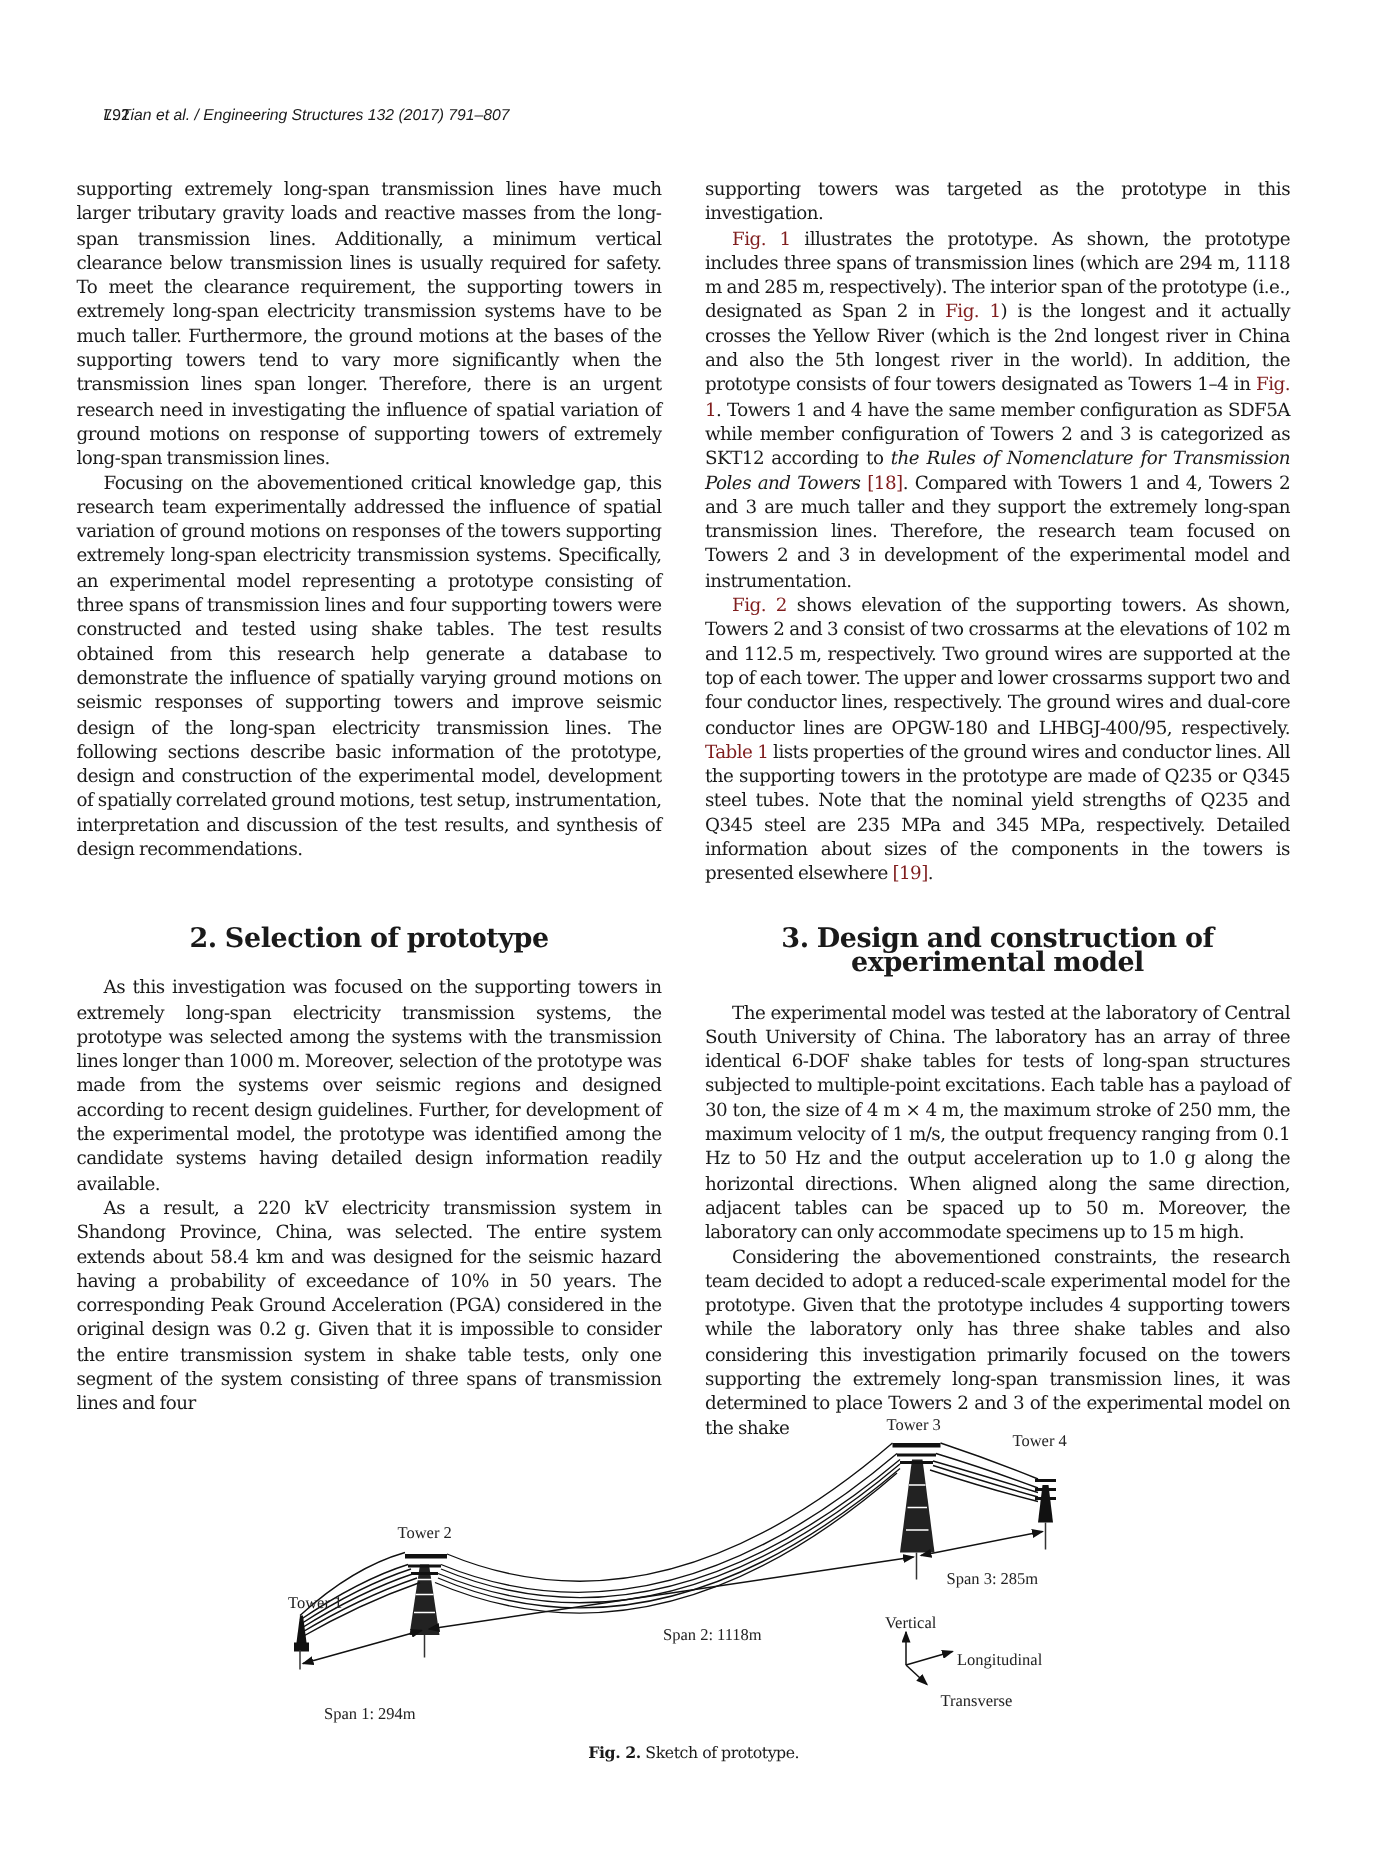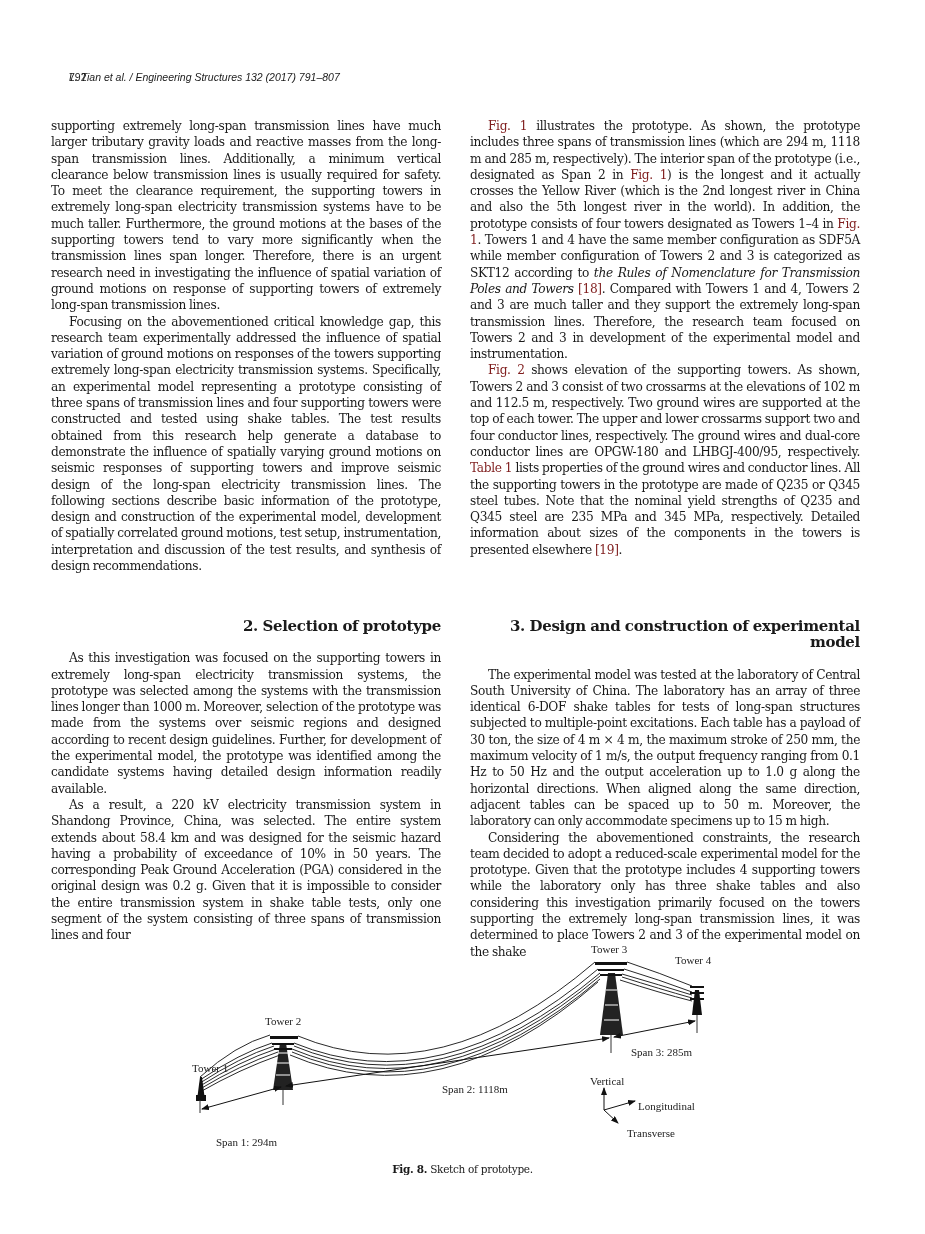--- a/index.html
+++ b/index.html
@@ -10,22 +10,22 @@
   .running-head .pno { position: absolute; left: 0; top: 0; }
   .running-head .jrnl { position: absolute; left: 0; right: 0; text-align: left; font-style: italic; }
   .col { position: absolute; width: 390px; font-size: 12.2px; line-height: 16.3px; text-align: justify;
          font-family: "DejaVu Serif", serif; letter-spacing: -0.35px; word-spacing: -0.5px; margin-top: 16px; }
   .col p { margin: 0; }
   .col p.ind { text-indent: 18px; }
   .left-top { left: 51px; top: 102px; }
   .right-top { left: 470px; top: 102px; }
   .left-bot { left: 51px; top: 602px; }
   .right-bot { left: 470px; top: 602px; }
-  h2 { font-size: 15px; font-weight: bold; margin: 0 0 16px 0; letter-spacing: -0.3px;
-       font-family: "DejaVu Serif", serif; text-align: right; }
+  h2 { font-size: 18px; font-weight: bold; margin: 0 0 16px 0; letter-spacing: -0.3px;
+       font-family: "DejaVu Serif", serif; text-align: center; }
   .link { color: #7f1d1d; }
   .figure { position: absolute; left: 180px; top: 935px; width: 560px; height: 220px; }
   .figure svg { width: 560px; height: 220px; }
   .fig-label { font-family: "Liberation Serif", serif; font-size: 11px; fill: #222; }
   .caption { position: absolute; top: 1163px; left: 0; width: 925px; text-align: center;
              font-size: 10.5px; font-family: "DejaVu Serif", serif; letter-spacing: -0.3px; }
   .caption b { font-weight: bold; }
 </style>
 </head>
 <body>
@@ -34,20 +34,21 @@
   <span class="pno">792</span>
   <span class="jrnl">L. Tian et al. / Engineering Structures 132 (2017) 791–807</span>
 </div>
 
 <div class="col left-top">
   <p>supporting extremely long-span transmission lines have much larger tributary gravity loads and reactive masses from the long-span transmission lines. Additionally, a minimum vertical clearance below transmission lines is usually required for safety. To meet the clearance requirement, the supporting towers in extremely long-span electricity transmission systems have to be much taller. Furthermore, the ground motions at the bases of the supporting towers tend to vary more significantly when the transmission lines span longer. Therefore, there is an urgent research need in investigating the influence of spatial variation of ground motions on response of supporting towers of extremely long-span transmission lines.</p>
   <p class="ind">Focusing on the abovementioned critical knowledge gap, this research team experimentally addressed the influence of spatial variation of ground motions on responses of the towers supporting extremely long-span electricity transmission systems. Specifically, an experimental model representing a prototype consisting of three spans of transmission lines and four supporting towers were constructed and tested using shake tables. The test results obtained from this research help generate a database to demonstrate the influence of spatially varying ground motions on seismic responses of supporting towers and improve seismic design of the long-span electricity transmission lines. The following sections describe basic information of the prototype, design and construction of the experimental model, development of spatially correlated ground motions, test setup, instrumentation, interpretation and discussion of the test results, and synthesis of design recommendations.</p>
 </div>
 
 <div class="col right-top">
+  <p>supporting towers was targeted as the prototype in this investigation.</p>
   <p class="ind"><a class="link">Fig. 1</a><span> illustrates the prototype. As shown, the prototype includes three spans of transmission lines (which are 294 m, 1118 m and 285 m, respectively). The interior span of the prototype (i.e., designated as Span 2 in </span><a class="link">Fig. 1</a><span>) is the longest and it actually crosses the Yellow River (which is the 2nd longest river in China and also the 5th longest river in the world). In addition, the prototype consists of four towers designated as Towers 1–4 in </span><a class="link">Fig. 1</a><span>. Towers 1 and 4 have the same member configuration as SDF5A while member configuration of Towers 2 and 3 is categorized as SKT12 according to </span><i>the Rules of Nomenclature for Transmission Poles and Towers</i><a class="link"> [18]</a><span>. Compared with Towers 1 and 4, Towers 2 and 3 are much taller and they support the extremely long-span transmission lines. Therefore, the research team focused on Towers 2 and 3 in development of the experimental model and instrumentation.</span></p>
   <p class="ind"><a class="link">Fig. 2</a><span> shows elevation of the supporting towers. As shown, Towers 2 and 3 consist of two crossarms at the elevations of 102 m and 112.5 m, respectively. Two ground wires are supported at the top of each tower. The upper and lower crossarms support two and four conductor lines, respectively. The ground wires and dual-core conductor lines are OPGW-180 and LHBGJ-400/95, respectively. </span><a class="link">Table 1</a><span> lists properties of the ground wires and conductor lines. All the supporting towers in the prototype are made of Q235 or Q345 steel tubes. Note that the nominal yield strengths of Q235 and Q345 steel are 235 MPa and 345 MPa, respectively. Detailed information about sizes of the components in the towers is presented elsewhere </span><a class="link">[19]</a><span>.</span></p>
 </div>
 
 <div class="col left-bot">
   <h2>2. Selection of prototype</h2>
   <p class="ind">As this investigation was focused on the supporting towers in extremely long-span electricity transmission systems, the prototype was selected among the systems with the transmission lines longer than 1000 m. Moreover, selection of the prototype was made from the systems over seismic regions and designed according to recent design guidelines. Further, for development of the experimental model, the prototype was identified among the candidate systems having detailed design information readily available.</p>
   <p class="ind">As a result, a 220 kV electricity transmission system in Shandong Province, China, was selected. The entire system extends about 58.4 km and was designed for the seismic hazard having a probability of exceedance of 10% in 50 years. The corresponding Peak Ground Acceleration (PGA) considered in the original design was 0.2 g. Given that it is impossible to consider the entire transmission system in shake table tests, only one segment of the system consisting of three spans of transmission lines and four</p>
 </div>
 
@@ -137,14 +138,14 @@
     <text class="fig-label" x="36" y="211">Span 1: 294m</text>
     <text class="fig-label" x="262" y="158">Span 2: 1118m</text>
     <text class="fig-label" x="451" y="121">Span 3: 285m</text>
     <text class="fig-label" x="410" y="150">Vertical</text>
     <text class="fig-label" x="458" y="175">Longitudinal</text>
     <text class="fig-label" x="447" y="202">Transverse</text>
   </svg>
 </div>
 
 <div class="caption">
-  <b>Fig. 8.</b><span> Sketch of prototype.</span>
+  <b>Fig. 2.</b><span> Sketch of prototype.</span>
 </div>
 
 </body></html>

